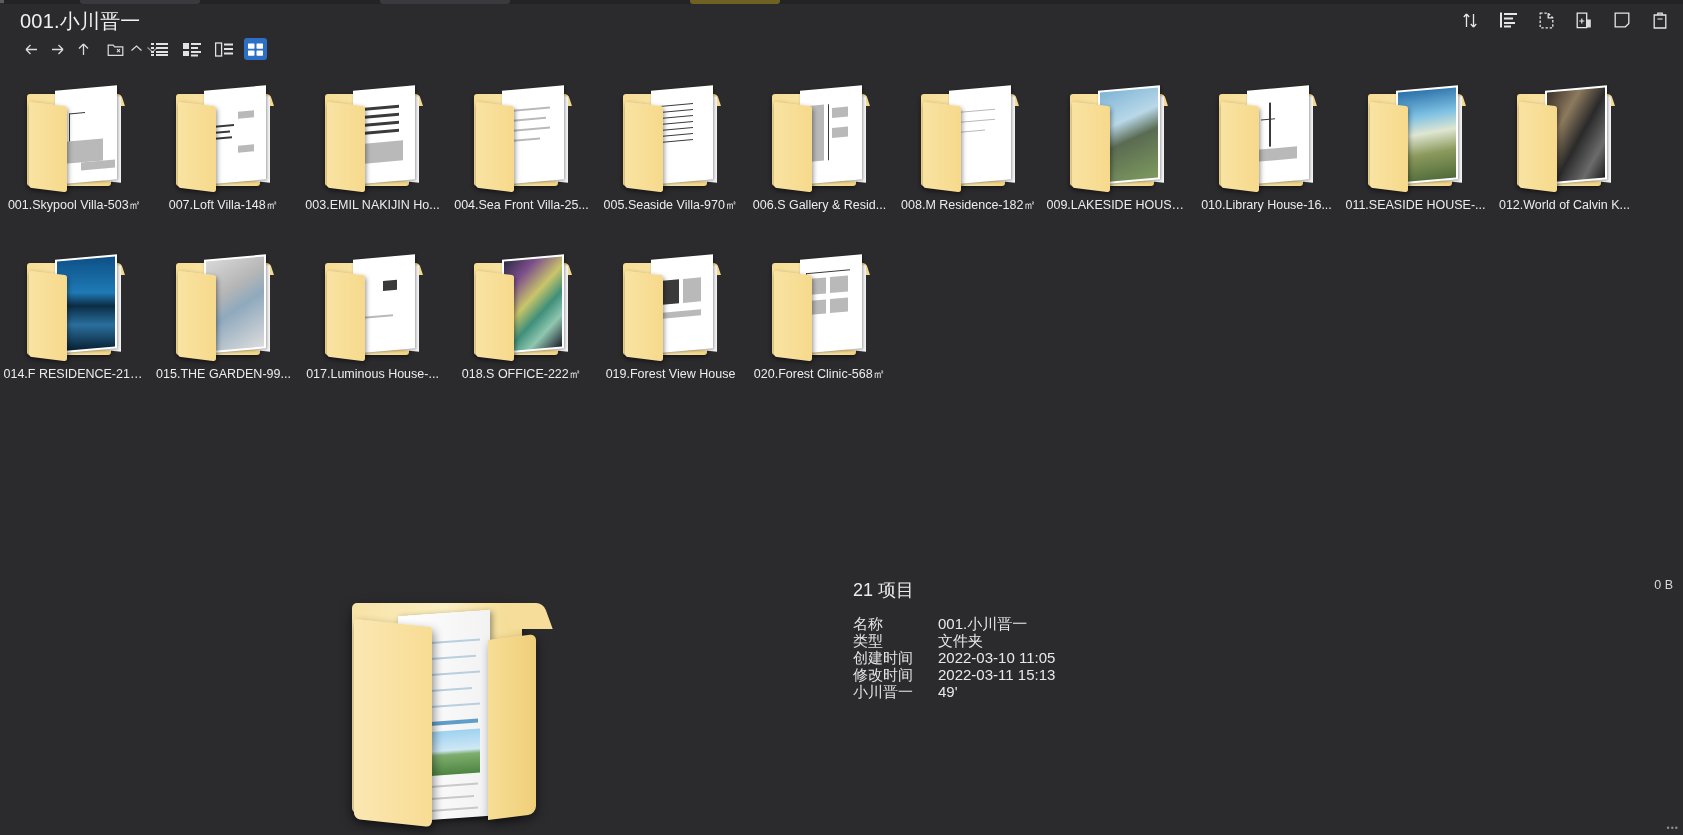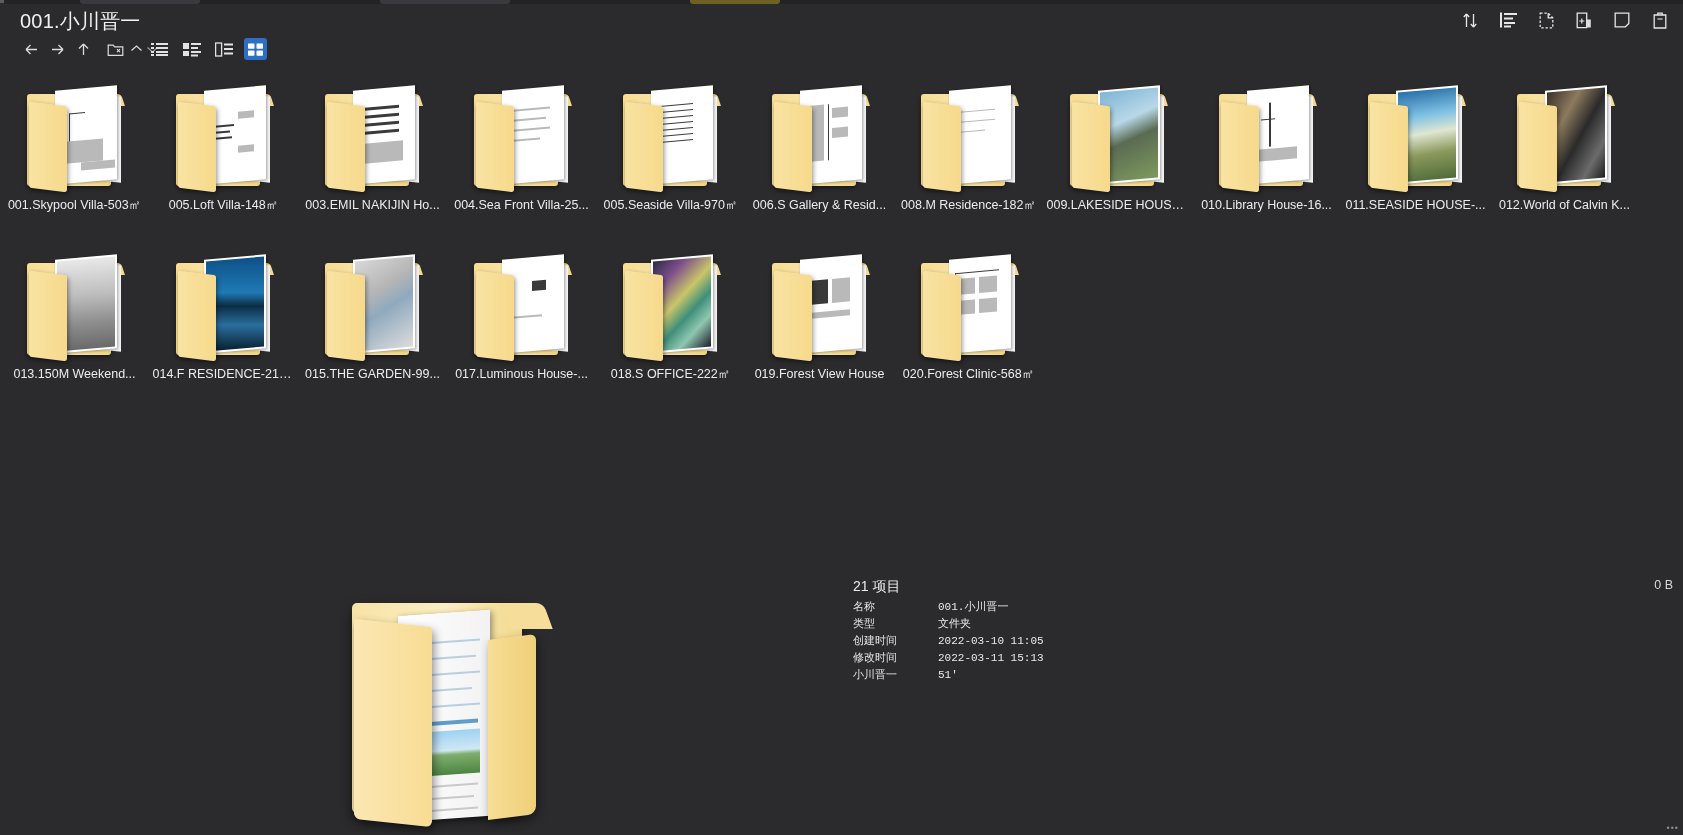--- a/index.html
+++ b/index.html
@@ -218,30 +218,29 @@
     padding: 0 2px;
   }
 
   
   .detail {
     position: absolute;
     left: 853px; top: 578px;
     width: 420px;
   }
   .detail .count {
-    font-size: 14px;
+    font-size: 18px;
     color: #ebebeb;
-    margin-bottom: 3px;
+    margin-bottom: 14px;
   }
   .detail table {
     border-collapse: collapse;
-    font-size: 11px;
+    font-size: 15px;
     line-height: 16px;
     color: #e3e3e3;
-    font-family: Liberation Mono, monospace;
   }
   .detail td { padding: 0 0 1px 0; vertical-align: top; white-space: nowrap; }
   .detail td.k { width: 85px; color: #e3e3e3; }
   .detail td.v { padding-left: 0px; color: #e9e9e9; }
 
   .sizeright {
     position: absolute;
     right: 10px; top: 578px;
     font-size: 12.5px;
     color: #d9d9d9;
@@ -478,21 +477,21 @@
                 <div class="pl" style="left: 8px; top: 36px; width: 22px; height: 2px;"></div>
                 <div class="pl" style="left: 8px; top: 42px; width: 18px; height: 2px;"></div>
                 <div class="pl" style="left: 8px; top: 48px; width: 20px; height: 2px;"></div>
                 <div class="pg" style="left: 34px; top: 24px; width: 16px; height: 7px;"></div>
                 <div class="pg" style="left: 34px; top: 58px; width: 16px; height: 7px;"></div>
               </div>
             </div>
             <div class="front"></div>
           </div>
         </div>
-        <div class="label">005.Loft Villa-148㎡</div>
+        <div class="label">007.Loft Villa-148㎡</div>
       </div>
       <div class="cell">
         <div class="thumb">
           <div class="folder">
             <div class="back"></div>
             <div class="sheet2"></div>
             <div class="sheets">
               <div class="prev">
                 <div class="pl" style="left: 6px; top: 18px; width: 40px; height: 3px;"></div>
                 <div class="pl" style="left: 6px; top: 26px; width: 40px; height: 3px;"></div>
@@ -634,35 +633,20 @@
             <div class="sheet2"></div>
             <div class="sheets">
               <div class="prev">
                 <div class="pi" style="left: 2px; top: 2px; width: 58px; height: 90px; background: linear-gradient(120deg, rgb(58, 49, 40) 0%, rgb(141, 122, 94) 30%, rgb(42, 42, 42) 55%, rgb(107, 107, 107) 80%, rgb(31, 31, 31) 100%);"></div>
               </div>
             </div>
             <div class="front"></div>
           </div>
         </div>
         <div class="label">012.World of Calvin K...</div>
-      </div>
-      <div class="cell">
-        <div class="thumb">
-          <div class="folder">
-            <div class="back"></div>
-            <div class="sheet2"></div>
-            <div class="sheets">
-              <div class="prev">
-                <div class="pi" style="left: 2px; top: 2px; width: 58px; height: 90px; background: linear-gradient(rgb(232, 232, 232) 0%, rgb(189, 189, 189) 40%, rgb(143, 143, 143) 70%, rgb(106, 106, 106) 100%);"></div>
-              </div>
-            </div>
-            <div class="front"></div>
-          </div>
-        </div>
-        <div class="label">013.150M Weekend...</div>
       </div>
       <div class="cell">
         <div class="thumb">
           <div class="folder">
             <div class="back"></div>
             <div class="sheet2"></div>
             <div class="sheets">
               <div class="prev">
                 <div class="pi" style="left: 2px; top: 2px; width: 58px; height: 90px; background: linear-gradient(185deg, rgb(13, 79, 134) 0%, rgb(31, 122, 181) 38%, rgb(11, 44, 68) 52%, rgb(42, 111, 158) 72%, rgb(7, 28, 44) 100%);"></div>
               </div>
@@ -790,21 +774,21 @@
           <tr>
             <td class="k">创建时间</td>
             <td class="v">2022-03-10  11:05</td>
           </tr>
           <tr>
             <td class="k">修改时间</td>
             <td class="v">2022-03-11  15:13</td>
           </tr>
           <tr>
             <td class="k">小川晋一</td>
-            <td class="v">51'</td>
+            <td class="v">49'</td>
           </tr>
         </tbody>
       </table>
   </div>
   <div class="sizeright">0 B</div>
 
   <div class="statusdot">•••</div>
 </div>
 
 </body></html>

